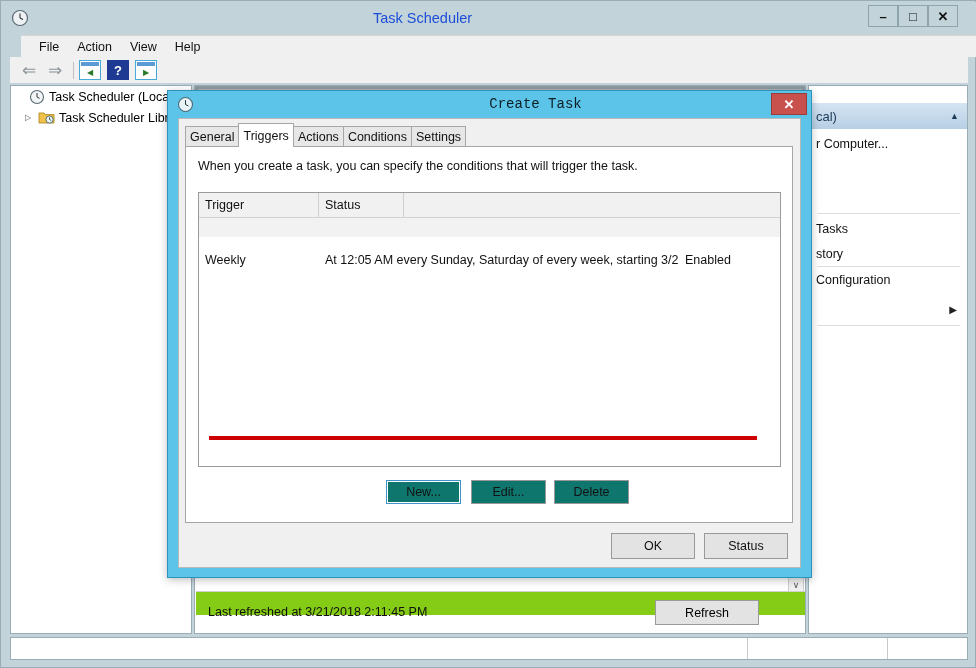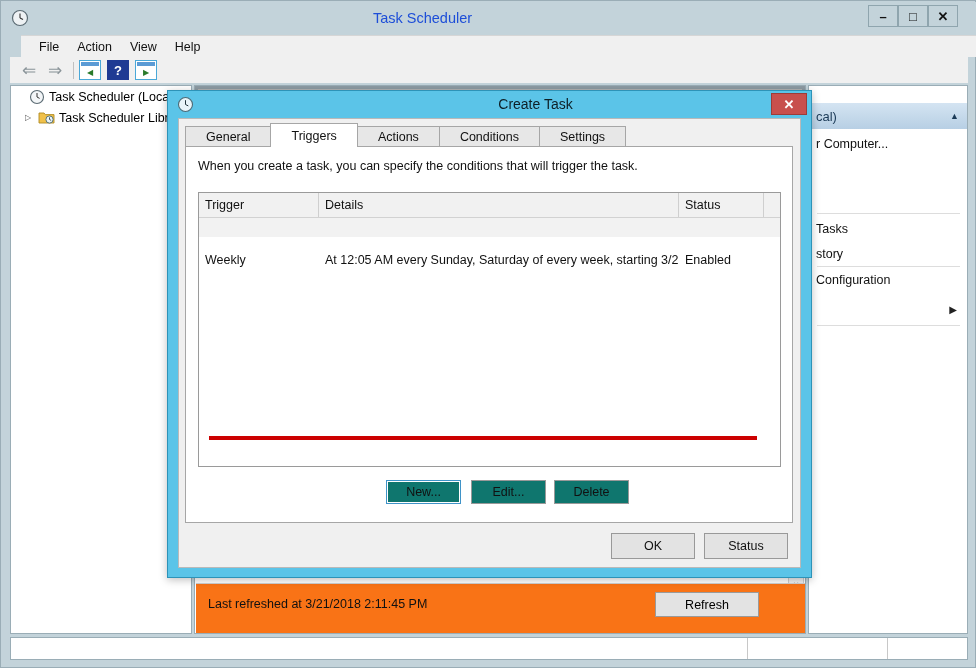--- a/index.html
+++ b/index.html
@@ -144,23 +144,23 @@
     border: 1px solid #b4b4b4;
   }
   #middle-scroll-down {
     position: absolute; right: 1px; top: 490px;
     width: 16px; height: 17px;
     background: #f0f0f0; border: 1px solid #cdcdcd;
     display: flex; align-items: center; justify-content: center;
     font-size: 9px; color: #555;
   }
   #refresh-area {
-    position: absolute; left: 1px; bottom: 0;
-    width: 609px; height: 50px;
-    background: #f97316;
+    position: absolute; left: 1px; bottom: 18px;
+    width: 609px; height: 24px;
+    background: #84cc16;
     border-top: 1px solid #d0d0d0;
   }
   #last-refreshed {
     position: absolute; left: 12px; top: 13px;
     font-size: 12.5px; color: #111;
   }
   #refresh-button {
     position: absolute; right: 46px; top: 8px;
     width: 104px; height: 25px;
     background: #e3e3e3;
@@ -233,21 +233,21 @@
     position: absolute; left: 0; top: 0;
     width: 643px; height: 27px;
   }
   #dlg-icon {
     position: absolute; left: 9px; top: 5px;
     width: 17px; height: 17px;
   }
   #dlg-title {
     position: absolute; left: 0; top: 5px;
     width: 735px; text-align: center;
-    font-size: 14px; color: #0e1f26;
+    font-size: 14px; color: #0e1f26; font-family: Liberation Mono, monospace;
   }
   #dlg-close {
     position: absolute; right: 4px; top: 2px;
     width: 36px; height: 22px;
     background: #c8504d;
     border: 1px solid #9c3c39;
     display: flex; align-items: center; justify-content: center;
     color: #ffffff; font-size: 13px; font-weight: bold;
   }
   #dlg-body {
@@ -258,21 +258,21 @@
   }
 
   
   #tab-strip {
     position: absolute; left: 6px; top: 6px;
     height: 22px;
     display: flex; align-items: flex-end;
   }
   .tab {
     height: 21px;
-    padding: 0 20px;
+    padding: 0 4px;
     background: #e7e7e7;
     border: 1px solid #a6a6a6;
     border-bottom: none;
     margin-right: -1px;
     display: flex; align-items: center;
     font-size: 12.5px; color: #111;
   }
   .tab.active {
     background: #ffffff;
     height: 24px;
@@ -491,21 +491,20 @@
         <div class="tab">Conditions</div>
         <div class="tab">Settings</div>
       </div>
 
       <div id="tab-page">
         <div id="tab-instruction">When you create a task, you can specify the conditions that will trigger the task.</div>
 
         <div id="trigger-list">
           <div id="trigger-list-header">
             <div class="th" id="th-trigger">Trigger</div>
-            <div class="th" id="th-details">Details</div>
             <div class="th" id="th-status">Status</div>
             <div class="th" id="th-pad"></div>
           </div>
           <div id="trigger-row">
             <div class="td" id="td-trigger">Weekly</div>
             <div class="td" id="td-details">At 12:05 AM every Sunday, Saturday of every week, starting 3/22...</div>
             <div class="td" id="td-status">Enabled</div>
           </div>
           <div id="red-underline"></div>
         </div>

